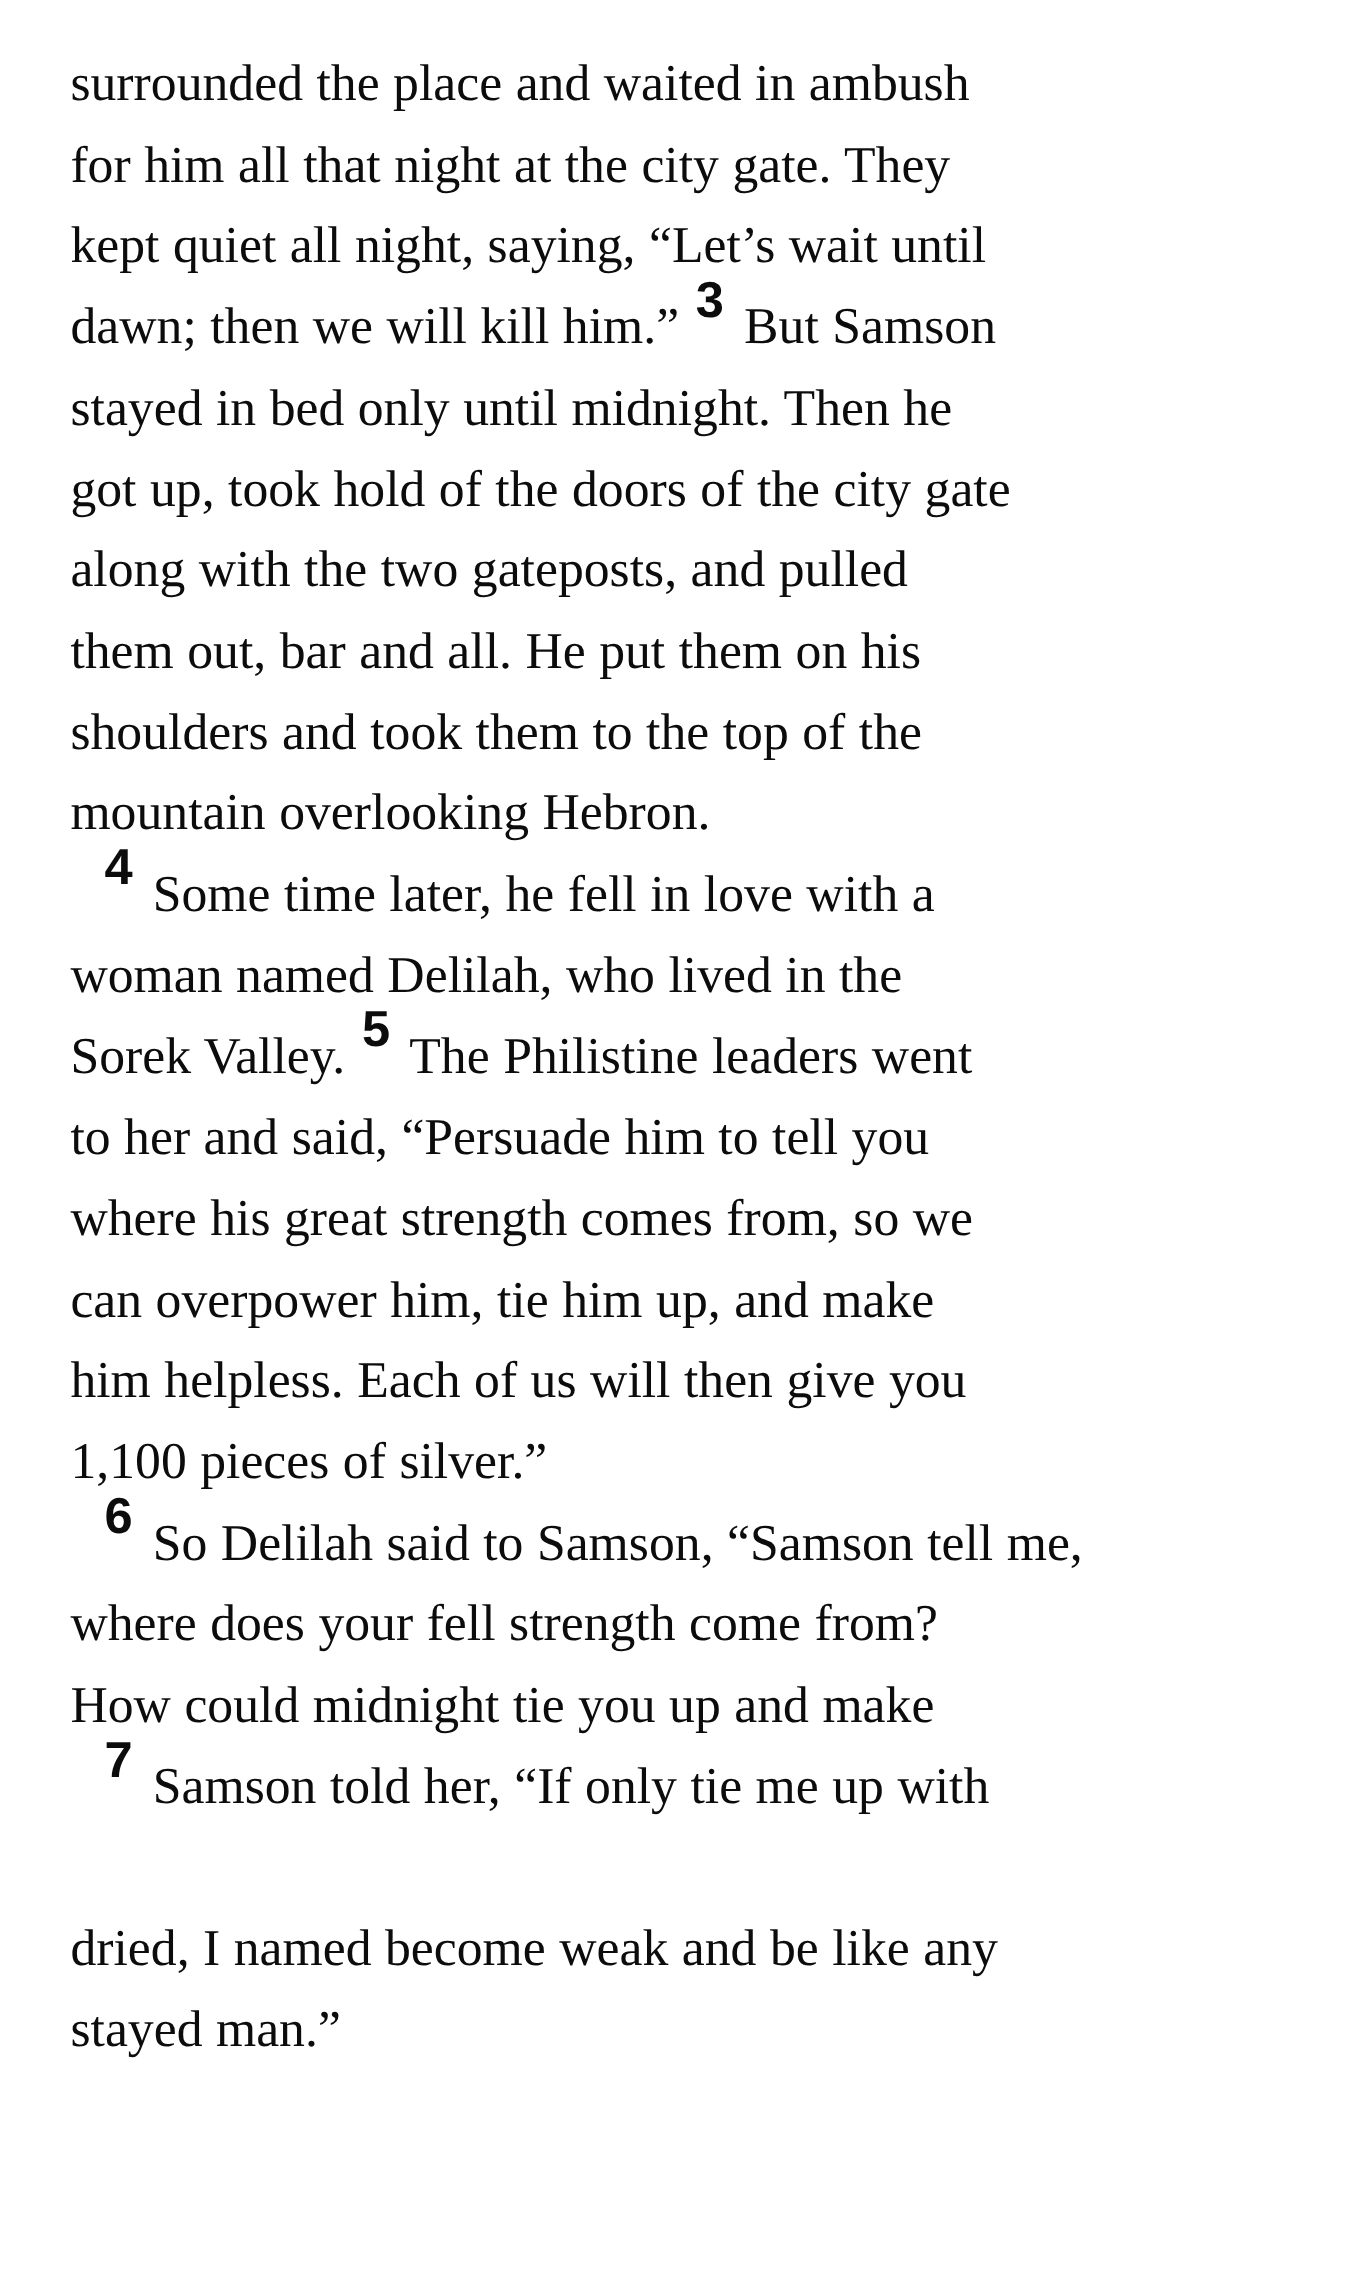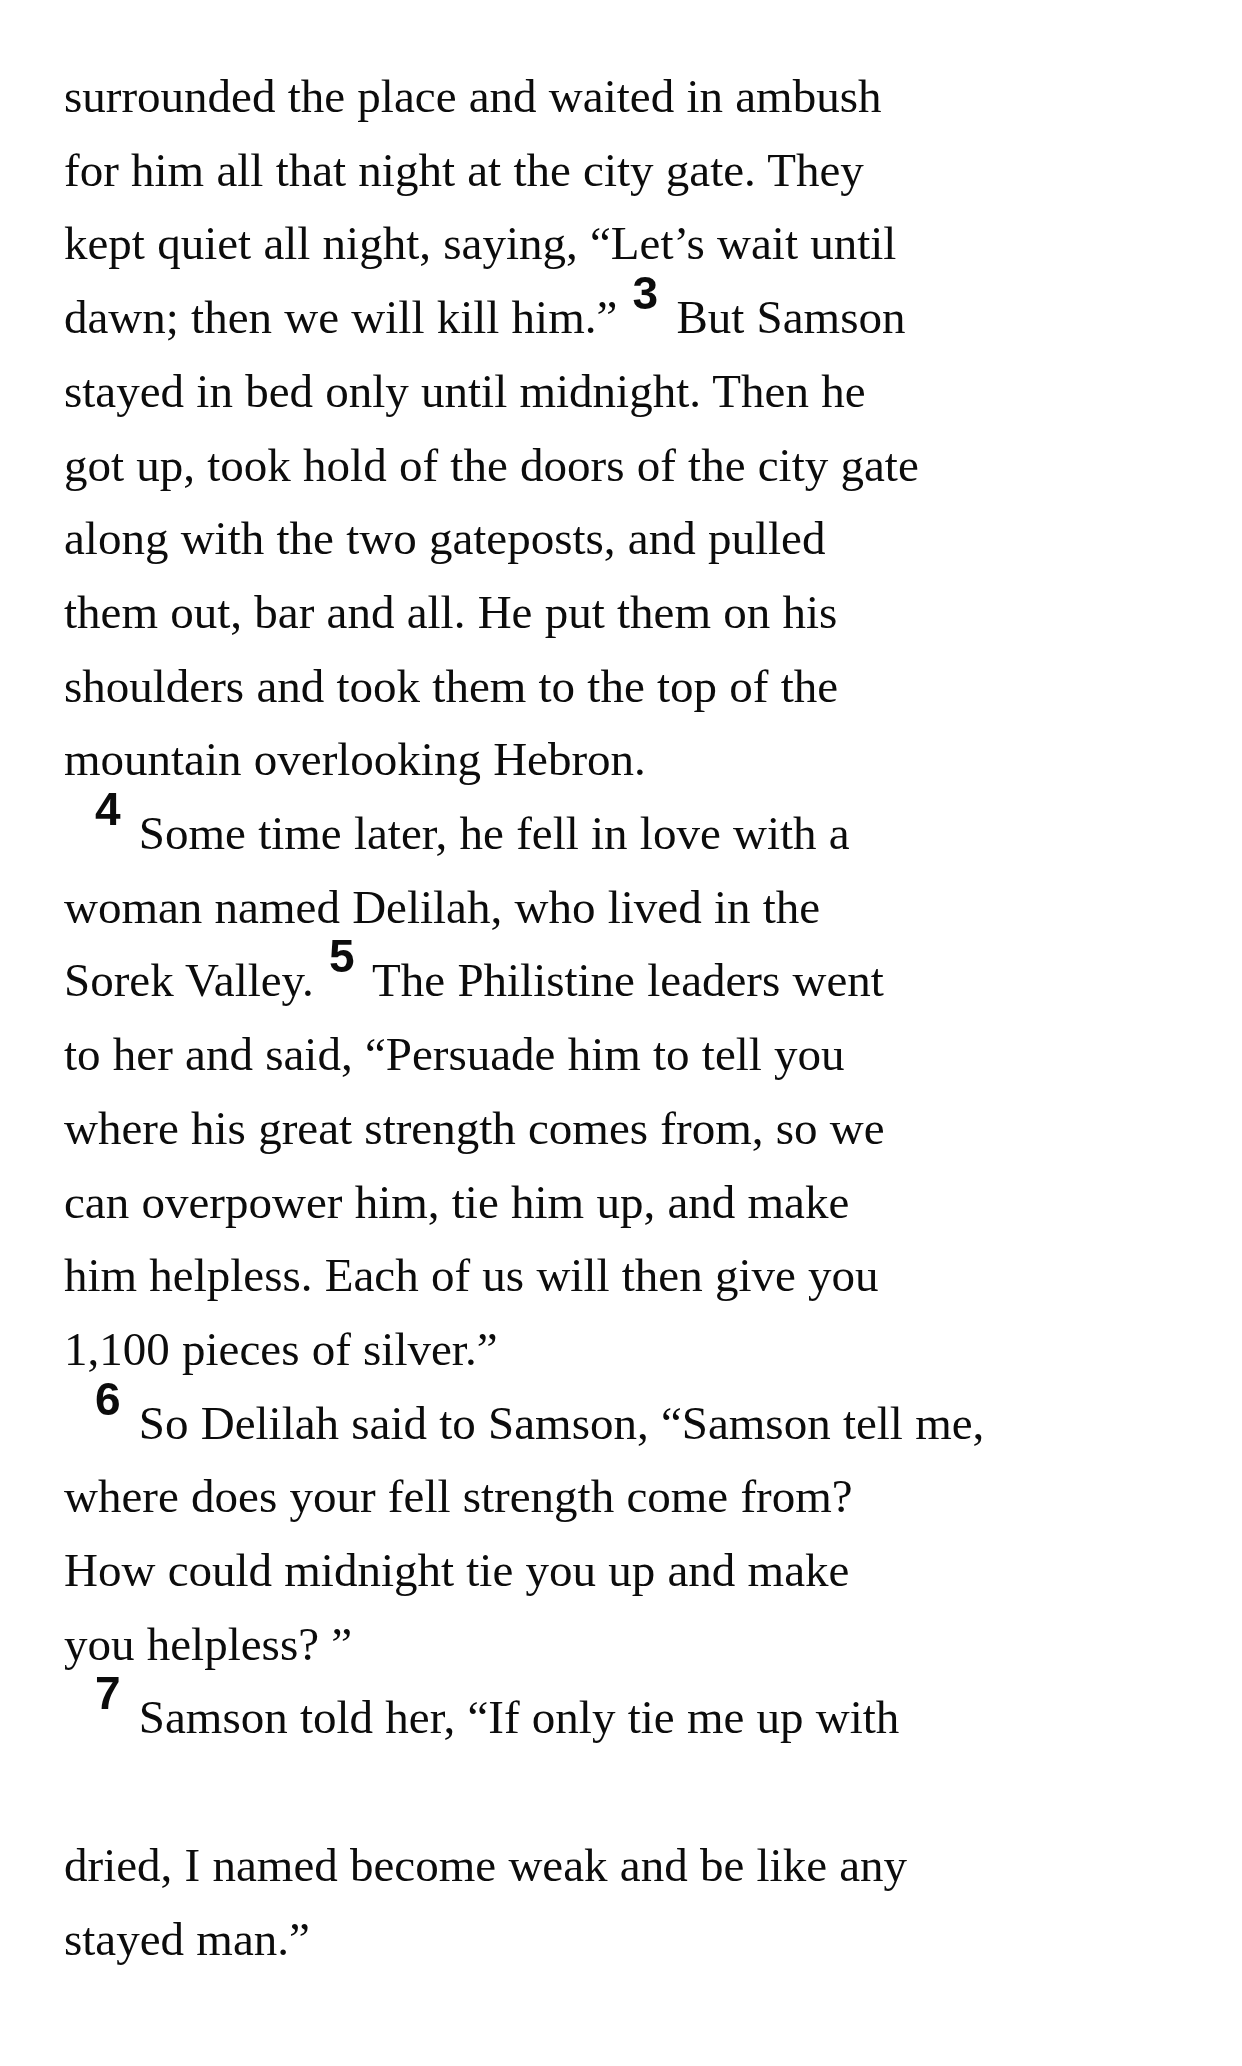--- a/index.html
+++ b/index.html
@@ -6,21 +6,21 @@
   body {
     width: 1242px;
     height: 2066px;
     background: #ffffff;
     overflow: hidden;
   }
   .reader {
     box-sizing: border-box;
     width: 1242px;
     height: 2066px;
-    padding: 60px 50px 0 64px;
+    padding: 40px 50px 0 64px;
     font-family: "Liberation Serif", "DejaVu Serif", serif;
     font-size: 47px;
     line-height: 73.7px;
     color: #0c0c0c;
     word-spacing: 0.5px;
   }
   .para {
     margin: 0;
     padding: 0;
   }
@@ -37,15 +37,15 @@
     margin: 0 6px 0 3px;
   }
   .vtext { }
 </style>
 </head>
 <body>
 
 <div class="reader">
     <p class="para"><span class="vtext">surrounded the place and waited in ambush</span><br><span class="vtext">for him all that night at the city gate. They</span><br><span class="vtext">kept quiet all night, saying, “Let’s wait until</span><br><span class="vtext">dawn; then we will kill him.” </span><span class="vnum">3</span><span class="vtext"> But Samson</span><br><span class="vtext">stayed in bed only until midnight. Then he</span><br><span class="vtext">got up, took hold of the doors of the city gate</span><br><span class="vtext">along with the two gateposts, and pulled</span><br><span class="vtext">them out, bar and all. He put them on his</span><br><span class="vtext">shoulders and took them to the top of the</span><br><span class="vtext">mountain overlooking Hebron.</span></p>
     <p class="para indent"><span class="vnum">4</span><span class="vtext"> Some time later, he fell in love with a</span><br><span class="vtext">woman named Delilah, who lived in the</span><br><span class="vtext">Sorek Valley. </span><span class="vnum">5</span><span class="vtext"> The Philistine leaders went</span><br><span class="vtext">to her and said, “Persuade him to tell you</span><br><span class="vtext">where his great strength comes from, so we</span><br><span class="vtext">can overpower him, tie him up, and make</span><br><span class="vtext">him helpless. Each of us will then give you</span><br><span class="vtext">1,100 pieces of silver.”</span></p>
-    <p class="para indent"><span class="vnum">6</span><span class="vtext"> So Delilah said to Samson, “Samson tell me,</span><br><span class="vtext">where does your fell strength come from?</span><br><span class="vtext">How could midnight tie you up and make</span><br><span class="vtext">you helpless? ”</span></p>
+    <p class="para indent"><span class="vnum">6</span><span class="vtext"> So Delilah said to Samson, “Samson tell me,</span><br><span class="vtext">where does your fell strength come from?</span><br><span class="vtext">How could midnight tie you up and make</span><br></p>
     <p class="para indent"><span class="vnum">7</span><span class="vtext"> Samson told her, “If only tie me up with</span><br><br><span class="vtext">dried, I named become weak and be like any</span><br><span class="vtext">stayed man.”</span></p>
   </div>
 
 </body></html>

